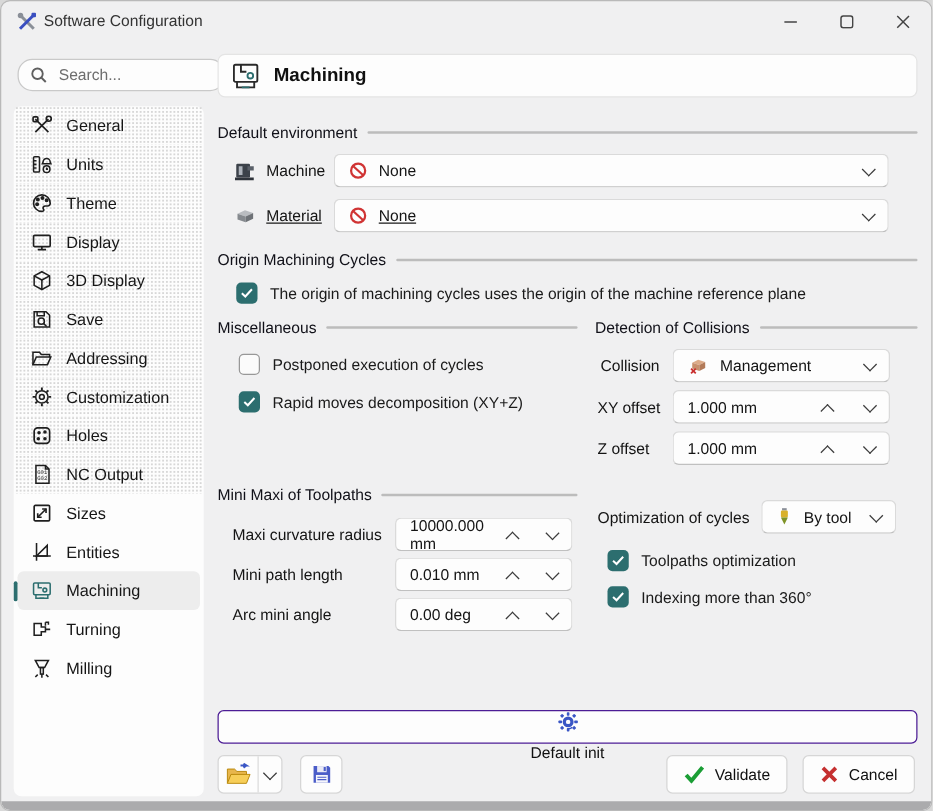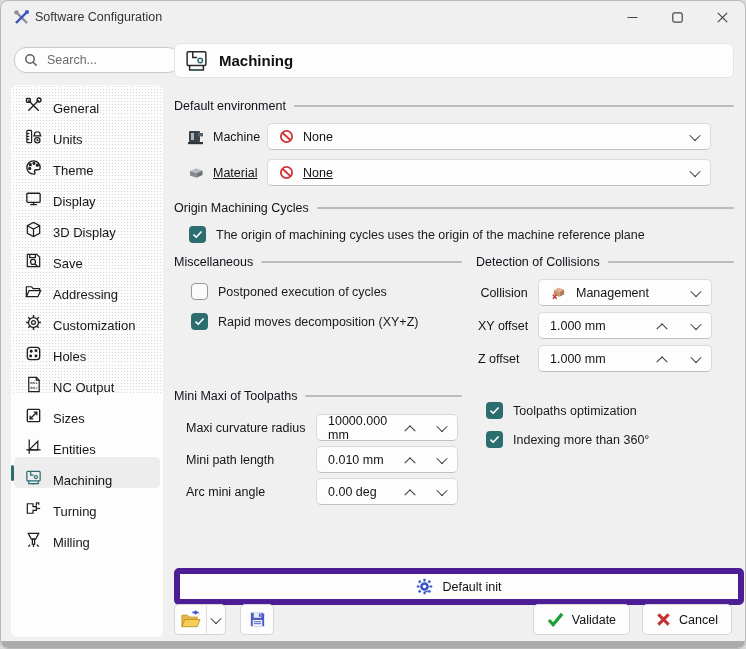--- a/index.html
+++ b/index.html
@@ -10,21 +10,21 @@
     padding-left:12px;gap:5px;font-size:12.5px;color:#333;}
   .win-controls{position:absolute;right:0;top:0;height:32px;display:flex;}
   .win-btn{width:45px;height:32px;display:flex;align-items:center;justify-content:center;}
   
   .search{position:absolute;left:13px;top:46px;width:146px;height:24px;background:#fdfdfd;
     border:1px solid #c9c9c9;border-radius:12px;display:flex;align-items:center;padding:0 9px;gap:7px;}
   .search input{border:none;outline:none;background:transparent;font-size:12.5px;color:#0f766e;width:100px;
     font-family:"Liberation Sans",sans-serif;}
   .search input::placeholder{color:#6d6d6d;}
   .nav{position:absolute;left:10px;top:84px;width:152px;height:552px;background:#fdfdfd;border-radius:6px;}
-  .nav-item{height:31px;display:flex;align-items:flex-end;gap:9px;padding-left:11px;font-size:13px;
+  .nav-item{height:31px;display:flex;align-items:center;gap:9px;padding-left:11px;font-size:13px;
     color:#161616;position:relative;margin:0 1px;}
   .nav-item.dotted{background-image:radial-gradient(circle,#d7d7d7 0.7px,transparent 0.85px);
     background-size:3px 3px;}
   .nav-item.selected{background:#ededed;background-image:none;border-radius:5px;margin:0 3px;padding-left:9px;}
   .nav-item.selected .accent{position:absolute;left:-3px;top:50%;transform:translateY(-50%);
     width:3px;height:16px;border-radius:2px;background:#2c6e6f;}
   .nav-ic{width:21px;height:21px;flex:0 0 21px;display:flex;align-items:center;justify-content:center;}
   
   .main{position:absolute;left:173px;top:42px;width:560px;}
   .page-header{height:33px;background:#fdfdfd;border:1px solid #e4e4e4;border-radius:6px;
@@ -43,22 +43,22 @@
   .cb{width:17px;height:17px;border-radius:4px;flex:0 0 17px;display:flex;align-items:center;justify-content:center;}
   .cb.on{background:#2c6e6f;}
   .cb.off{background:#fbfbfb;border:1px solid #989898;box-sizing:border-box;}
   .cb-label{font-size:12.5px;margin-left:10px;}
   .cols{display:flex;}
   .col-l{width:288px;flex:0 0 288px;}
   .col-r{flex:1;margin-left:14px;}
   .lab{font-size:12.5px;color:#141414;}
   
   .default-init{position:absolute;left:173px;top:567px;width:558px;height:25px;background:#fdfdfd;
-    border:6px solid #4c1d95;border-radius:5px;display:flex;align-items:center;justify-content:center;
-    gap:9px;font-size:12.5px;color:#101010;}
+    border:1px solid #4c1d95;border-radius:5px;display:flex;align-items:center;
+    gap:9px;font-size:12.5px;color:#101010;flex-direction:column;}
   .footer{position:absolute;left:173px;top:603px;right:13px;height:31px;display:flex;align-items:center;}
   .tool-btn{height:31px;background:#fdfdfd;border:1px solid #d6d6d6;border-radius:5px;
     display:flex;align-items:center;box-sizing:border-box;}
   .split-left{width:31px;display:flex;align-items:center;justify-content:center;height:100%;}
   .split-div{width:1px;height:100%;background:#dcdcdc;}
   .split-right{width:18px;display:flex;align-items:center;justify-content:center;height:100%;}
   .btn{height:31px;background:#fdfdfd;border:1px solid #d6d6d6;border-radius:5px;display:flex;
     align-items:center;gap:8px;padding:0 13px;font-size:12.5px;color:#101010;box-sizing:border-box;}
   .bottom-strip{position:absolute;left:0;right:0;bottom:0;height:7px;background:#ababad;
     border-radius:0 0 7px 7px;}
@@ -467,20 +467,34 @@
           <div class="field" style="width:118px;margin-left:6px;">
             <span class="val">0.00 deg</span>
             <span class="chev up"></span>
             <span style="width:6px;"></span>
             <span class="chev down"></span>
           </div>
         </div>
       </div>
 
       <div class="col-r">
+        <div class="row" style="margin-top:11px;padding-left:2px;">
+          <span class="lab" style="width:127px;">Optimization of cycles</span>
+          <div class="field" style="width:84px;margin-left:4px;">
+            <span>
+              <svg width="13" height="15" viewBox="0 0 14 16">
+                <rect x="5" y="0.5" width="4" height="2" fill="#8a8f98"></rect>
+                <rect x="4" y="2.5" width="6" height="6" rx="1" fill="#d9b12a"></rect>
+                <polygon points="4,8.5 10,8.5 7,14.5" fill="#7f9428"></polygon>
+              </svg>
+            </span>
+            <span class="val">By tool</span>
+            <span class="chev down"></span>
+          </div>
+        </div>
         <div class="row" style="margin-top:13px;padding-left:10px;">
           <span class="cb on">
             <svg width="11" height="9" viewBox="0 0 12 10">
                 <polyline points="1.5,5.2 4.6,8 10.5,1.6" fill="none" stroke="#fff" stroke-width="1.8"></polyline>
               </svg>
           </span>
           <span class="cb-label">Toolpaths optimization</span>
         </div>
         <div class="row" style="margin-top:12px;padding-left:10px;">
           <span class="cb on">

